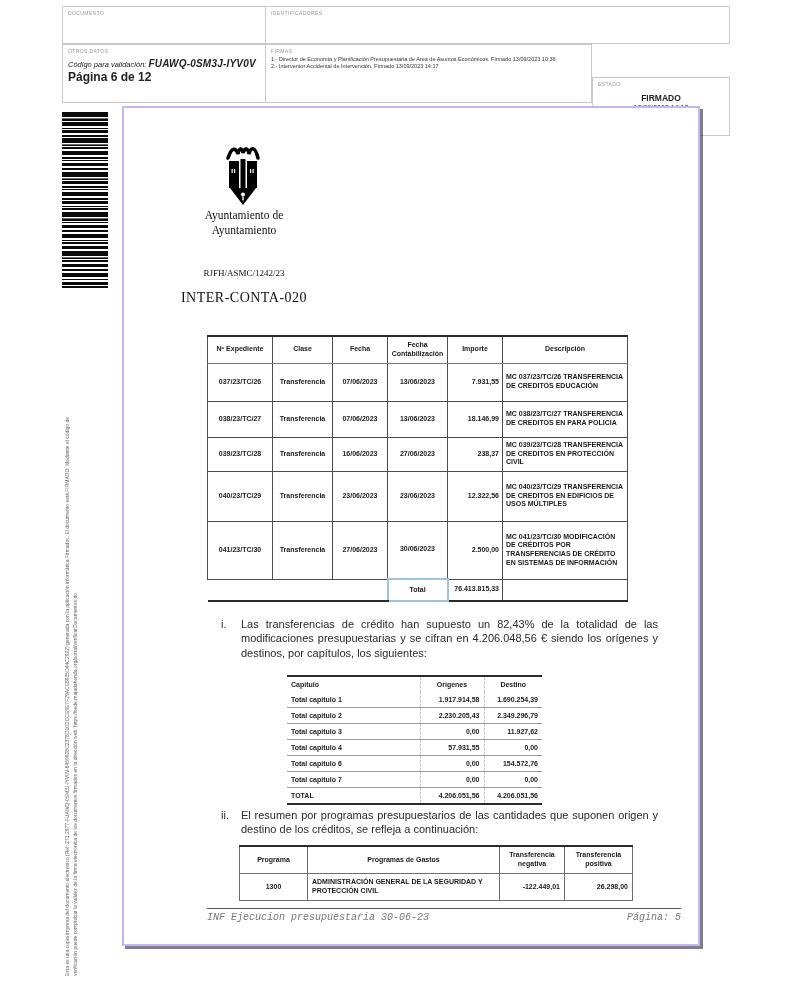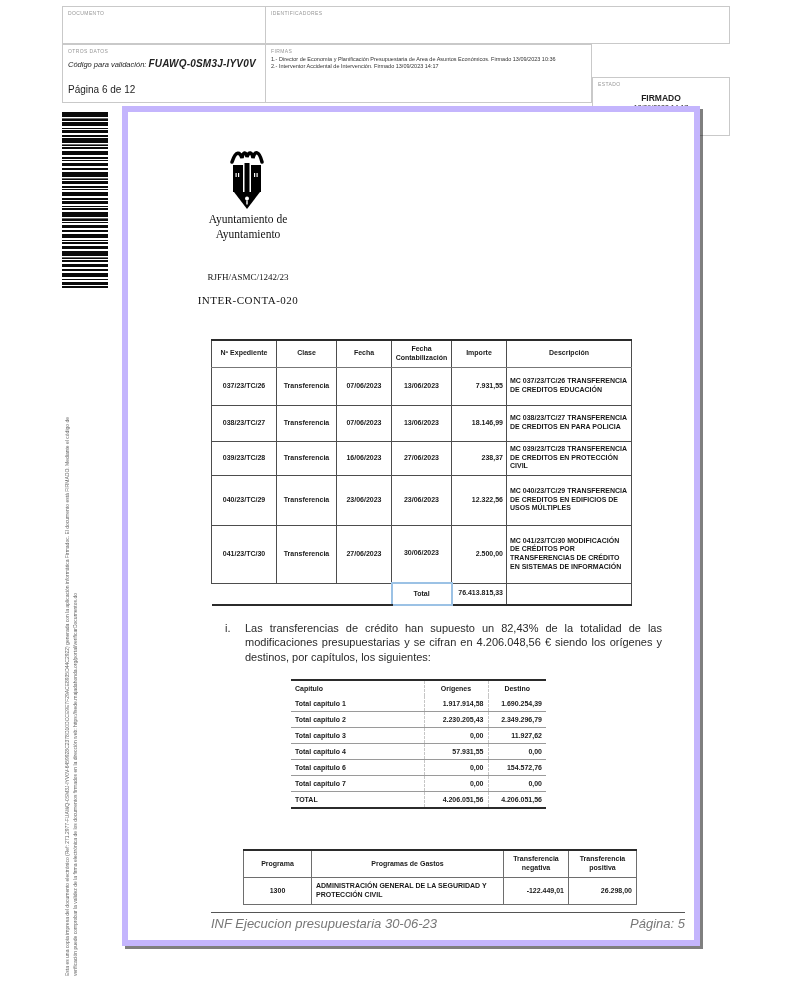--- a/index.html
+++ b/index.html
@@ -6,43 +6,43 @@
   body{font-family:"Liberation Sans", sans-serif;position:relative;color:#1f1f1f;}
   .abs{position:absolute;box-sizing:border-box;}
 
   
   .hdr-box{position:absolute;box-sizing:border-box;border:1px solid #c9c9c9;background:#fff;padding:3px 5px;}
   .hdr-label{font-size:5px;color:#979797;letter-spacing:.4px;margin-bottom:2px;}
   .hdr-doc-text{font-size:7.5px;color:#222;line-height:9.5px;padding-left:3px;}
   .hdr-doc-text b{font-weight:bold;}
   .hdr-codigo{font-size:7.5px;color:#222;margin-top:4px;font-style:italic;}
   .hdr-codigo b{font-size:10px;letter-spacing:.2px;}
-  .hdr-pagina{font-size:10px;font-weight:normal;margin-top:15px;}
+  .hdr-pagina{font-size:12px;font-weight:bold;margin-top:1px;}
   .hdr-firmas-line{font-size:5.5px;color:#333;line-height:7px;}
   .hdr-estado{ text-align:center;}
   .hdr-estado-status{font-size:8.5px;font-weight:bold;margin-top:6px;}
   .hdr-estado-date{font-size:7px;margin-top:1px;}
 
   
   .barcode{position:absolute;left:62px;top:112px;width:46px;height:176px;}
   .side-text{position:absolute;left:64px;top:976px;width:690px;height:16px;
     transform:rotate(-90deg);transform-origin:0 0;font-size:5px;line-height:7.5px;
     color:#666;white-space:nowrap;}
 
   
   .page{position:absolute;left:122px;top:106px;width:578px;height:840px;background:#fff;
-    border:6px solid #c4b5fd;box-shadow:3px 3px 0 rgba(0,0,0,.5);box-sizing:border-box;}
+    border:2px solid #c4b5fd;box-shadow:3px 3px 0 rgba(0,0,0,.5);box-sizing:border-box;}
   .page-inner{position:relative;width:100%;height:100%;}
 
   .logo{position:absolute;left:101px;top:36px;width:36px;height:66px;}
   .org{position:absolute;left:20px;width:200px;text-align:center;font-family:"Liberation Serif", serif;color:#111;}
   .org-name{top:100px;font-size:11.5px;line-height:14.5px;}
   .org-dept{top:131px;font-size:10.5px;line-height:13px;}
   .org-ref{top:160px;font-size:9px;}
-  .org-code{top:182px;font-size:11px;letter-spacing:.5px;}
+  .org-code{top:182px;font-size:14px;letter-spacing:.5px;}
 
   
   table{border-collapse:collapse;table-layout:fixed;}
   .t1{position:absolute;left:83px;top:227px;width:420px;font-size:7px;font-weight:bold;color:#1a1a1a;}
   .t1 td{border:1px solid #4d4d4d;padding:1px 3px;line-height:8.6px;vertical-align:middle;}
   .t1 thead td{border-top:2px solid #2b2b2b;border-bottom:1px solid #777;text-align:center;}
   .t1 .c{text-align:center;}
   .t1 .r{text-align:right;}
   .t1 .l{text-align:left;}
   .t1-h{height:27px;} .t1-r0{height:38px;} .t1-r1{height:36px;} .t1-r2{height:34px;}
@@ -70,21 +70,21 @@
   .t3{position:absolute;left:115px;top:737px;width:393px;font-size:7px;font-weight:bold;color:#1a1a1a;
       border-top:2px solid #2b2b2b;}
   .t3 td{border:1px solid #6e6e6e;padding:1px 4px;vertical-align:middle;line-height:8.6px;}
   .t3 thead td{height:24px;text-align:center;}
   .t3 tbody td{height:24px;}
   .t3 .c{text-align:center;} .t3 .r{text-align:right;} .t3 .l{text-align:left;}
 
   
   .footer-rule{position:absolute;left:83px;top:800px;width:474px;border-top:1.5px solid #555;}
   .footer-row{position:absolute;left:83px;top:804px;width:474px;display:flex;justify-content:space-between;
-      font-family:Liberation Sans, sans-serif;font-style:italic;font-size:13px;color:#777;}
+      font-family:Liberation Mono, monospace;font-style:italic;font-size:10px;color:#777;}
 </style>
 </head>
 <body>
 
 <div class="hdr-box" style="left:62px;top:6px;width:204px;height:38px;">
   <div class="hdr-label">DOCUMENTO</div>
 </div>
 <div class="hdr-box" style="left:265px;top:6px;width:465px;height:38px;">
   <div class="hdr-label">IDENTIFICADORES</div>
 </div>
@@ -310,20 +310,24 @@
         <td class="num">0,00</td>
       </tr>
       <tr>
         <td>TOTAL</td>
         <td class="num">4.206.051,56</td>
         <td class="num">4.206.051,56</td>
       </tr>
     </tbody>
   </table>
 
+  <div class="para p2">
+    <div class="para-marker">ii.</div>
+    <div class="para-text">El resumen por programas presupuestarios de las cantidades que suponen origen y destino de los créditos, se refleja a continuación:</div>
+  </div>
 
   <table class="t3">
     <colgroup>
           <col style="width:68px">
           <col style="width:192px">
           <col style="width:65px">
           <col style="width:68px">
         </colgroup>
     <thead>
       <tr>

